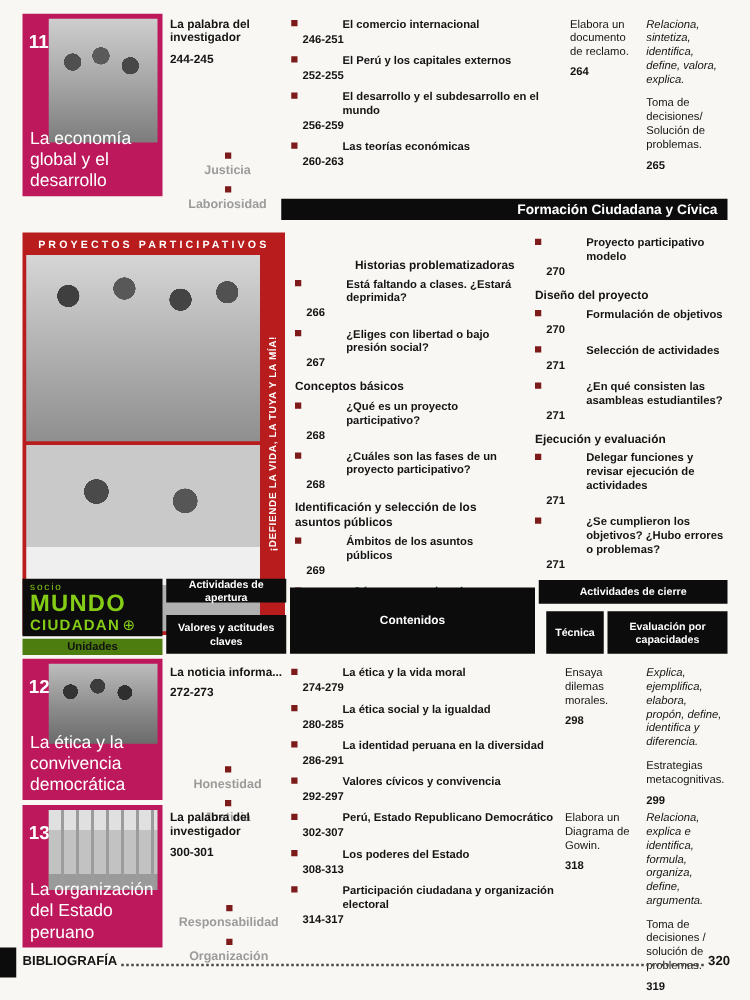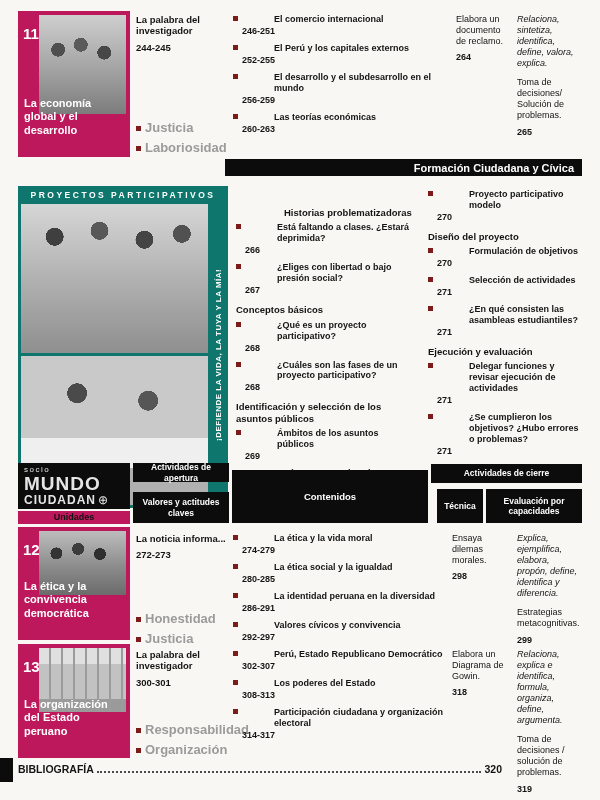--- a/index.html
+++ b/index.html
@@ -9,81 +9,81 @@
   .page {
     position:relative; width:600px; height:800px; margin:0 auto;
     background:#f8f7f3; color:#141414; overflow:hidden;
   }
   .col { position:absolute; font-size:9px; line-height:1.22; }
 
   
   .ublock { position:absolute; background:#be185d; color:#fff; }
   .unum { position:absolute; left:5px; top:14px; font-size:15px; font-weight:bold; }
   .uphoto { position:absolute; }
-  .ucap { position:absolute; left:6px; right:5px; bottom:20px; font-size:11px; font-weight:bold; line-height:1.22; }
+  .ucap { position:absolute; left:6px; right:5px; bottom:4px; font-size:14px; font-weight:normal; line-height:1.22; }
 
   
   .optitle { font-weight:bold; font-size:9.5px; line-height:1.2; }
   .oppages { font-weight:bold; font-size:9.5px; margin-top:5px; }
 
   
   .item { display:flex; gap:4px; margin-bottom:6px; }
   .bullet { width:5px; height:5px; background:#7d1a1a; margin-top:2px; flex:none; }
   .itx { display:flex; flex-direction:column; }
   .itext { font-weight:bold;padding-left:32px; }
   .ipg { font-weight:bold; margin-top:1px; }
 
   .heading { font-weight:bold; font-size:9.5px; margin:8px 0 4px; line-height:1.2; }
   .heading.first { margin-top:18px;padding-left:48px; }
 
   
   .val { display:flex; gap:4px; align-items:center; margin-bottom:4px;
-         color:#9b9b9b; font-weight:bold; font-size:13px; }
+         color:#9b9b9b; font-weight:bold; font-size:10px;flex-direction:column; }
 
   
   .tecn { font-size:9px; }
   .tpg { font-weight:bold; margin-top:5px; }
   .eval-it { font-style:italic; }
   .eval-n { margin-top:8px; }
   .eval-pg { font-weight:bold; margin-top:6px; }
 
   
   .banner { position:absolute; left:225px; top:159px; width:357px; height:17px;
     background:#0c0c0c; color:#fff; font-weight:bold; font-size:11px;
     display:flex; align-items:center; justify-content:flex-end; padding-right:8px; }
 
   
-  .pblock { position:absolute; left:18px; top:186px; width:210px; height:322px; background:#0f766e; }
+  .pblock { position:absolute; left:18px; top:186px; width:210px; height:322px; background:#b91c1c; }
   .ptitle { position:absolute; top:2px; left:0; right:0; height:14px; color:#fff;
     font-size:8.5px; font-weight:bold; letter-spacing:2.5px; text-align:center; line-height:14px; white-space:nowrap; overflow:hidden; }
   .pphotos { position:absolute; left:3px; top:18px; right:20px; bottom:3px;
     display:flex; flex-direction:column; gap:3px; }
   .pph { flex:1; }
   .pvert { position:absolute; right:2px; top:18px; bottom:3px; width:16px; color:#fff;
     font-size:8px; font-weight:bold; letter-spacing:0.5px;
     writing-mode:vertical-rl; transform:rotate(180deg);
     display:flex; align-items:center; justify-content:center; text-align:center; }
 
   
   .hdrbox { position:absolute; background:#0c0c0c; color:#fff; font-weight:bold;
     font-size:8.5px; line-height:1.2; text-align:center;
     display:flex; align-items:center; justify-content:center; padding:2px; }
   .logo { position:absolute; left:18px; top:463px; width:112px; height:46px;
-    background:#0c0c0c; color:#e5e5e5; padding:2px 6px; }
+    background:#0c0c0c; color:#84cc16; padding:2px 6px; }
   .logo-socio { font-size:8px; letter-spacing:1.5px; }
   .logo-mundo { font-size:19px; font-weight:bold; letter-spacing:1px; line-height:1.05; }
   .logo-ciud { font-size:12px; font-weight:bold; letter-spacing:1px; display:flex; align-items:center; gap:2px; line-height:1.1;text-align:center; }
   .globe { font-size:12px; font-weight:normal; }
   .unidades { position:absolute; left:18px; top:511px; width:112px; height:13px;
-    background:#be185d; color:#111; font-weight:bold; font-size:9px;
+    background:#4d7c0f; color:#111; font-weight:bold; font-size:9px;
     text-align:center; line-height:13px; }
 
   
   .bib-tab { position:absolute; left:0; top:758px; width:13px; height:24px; background:#0c0c0c; }
-  .biblio { position:absolute; left:18px; top:763px; width:484px; display:flex; align-items:flex-end; }
+  .biblio { position:absolute; left:18px; top:763px; width:566px; display:flex; align-items:flex-end; }
   .bib-label { font-weight:bold; font-size:10.5px; }
   .bib-dots { flex:1; border-bottom:2px dotted #4a4a4a; margin:0 3px 2px; height:8px; }
   .bib-pg { font-weight:bold; font-size:10.5px; }
 
   
   .ph11 { background:
     radial-gradient(circle 7px at 22% 35%, #4f4f4f 98%, transparent),
     radial-gradient(circle 7px at 48% 30%, #5a5a5a 98%, transparent),
     radial-gradient(circle 7px at 75% 38%, #474747 98%, transparent),
     linear-gradient(180deg,#cecece,#a3a3a3 55%,#7c7c7c); }

